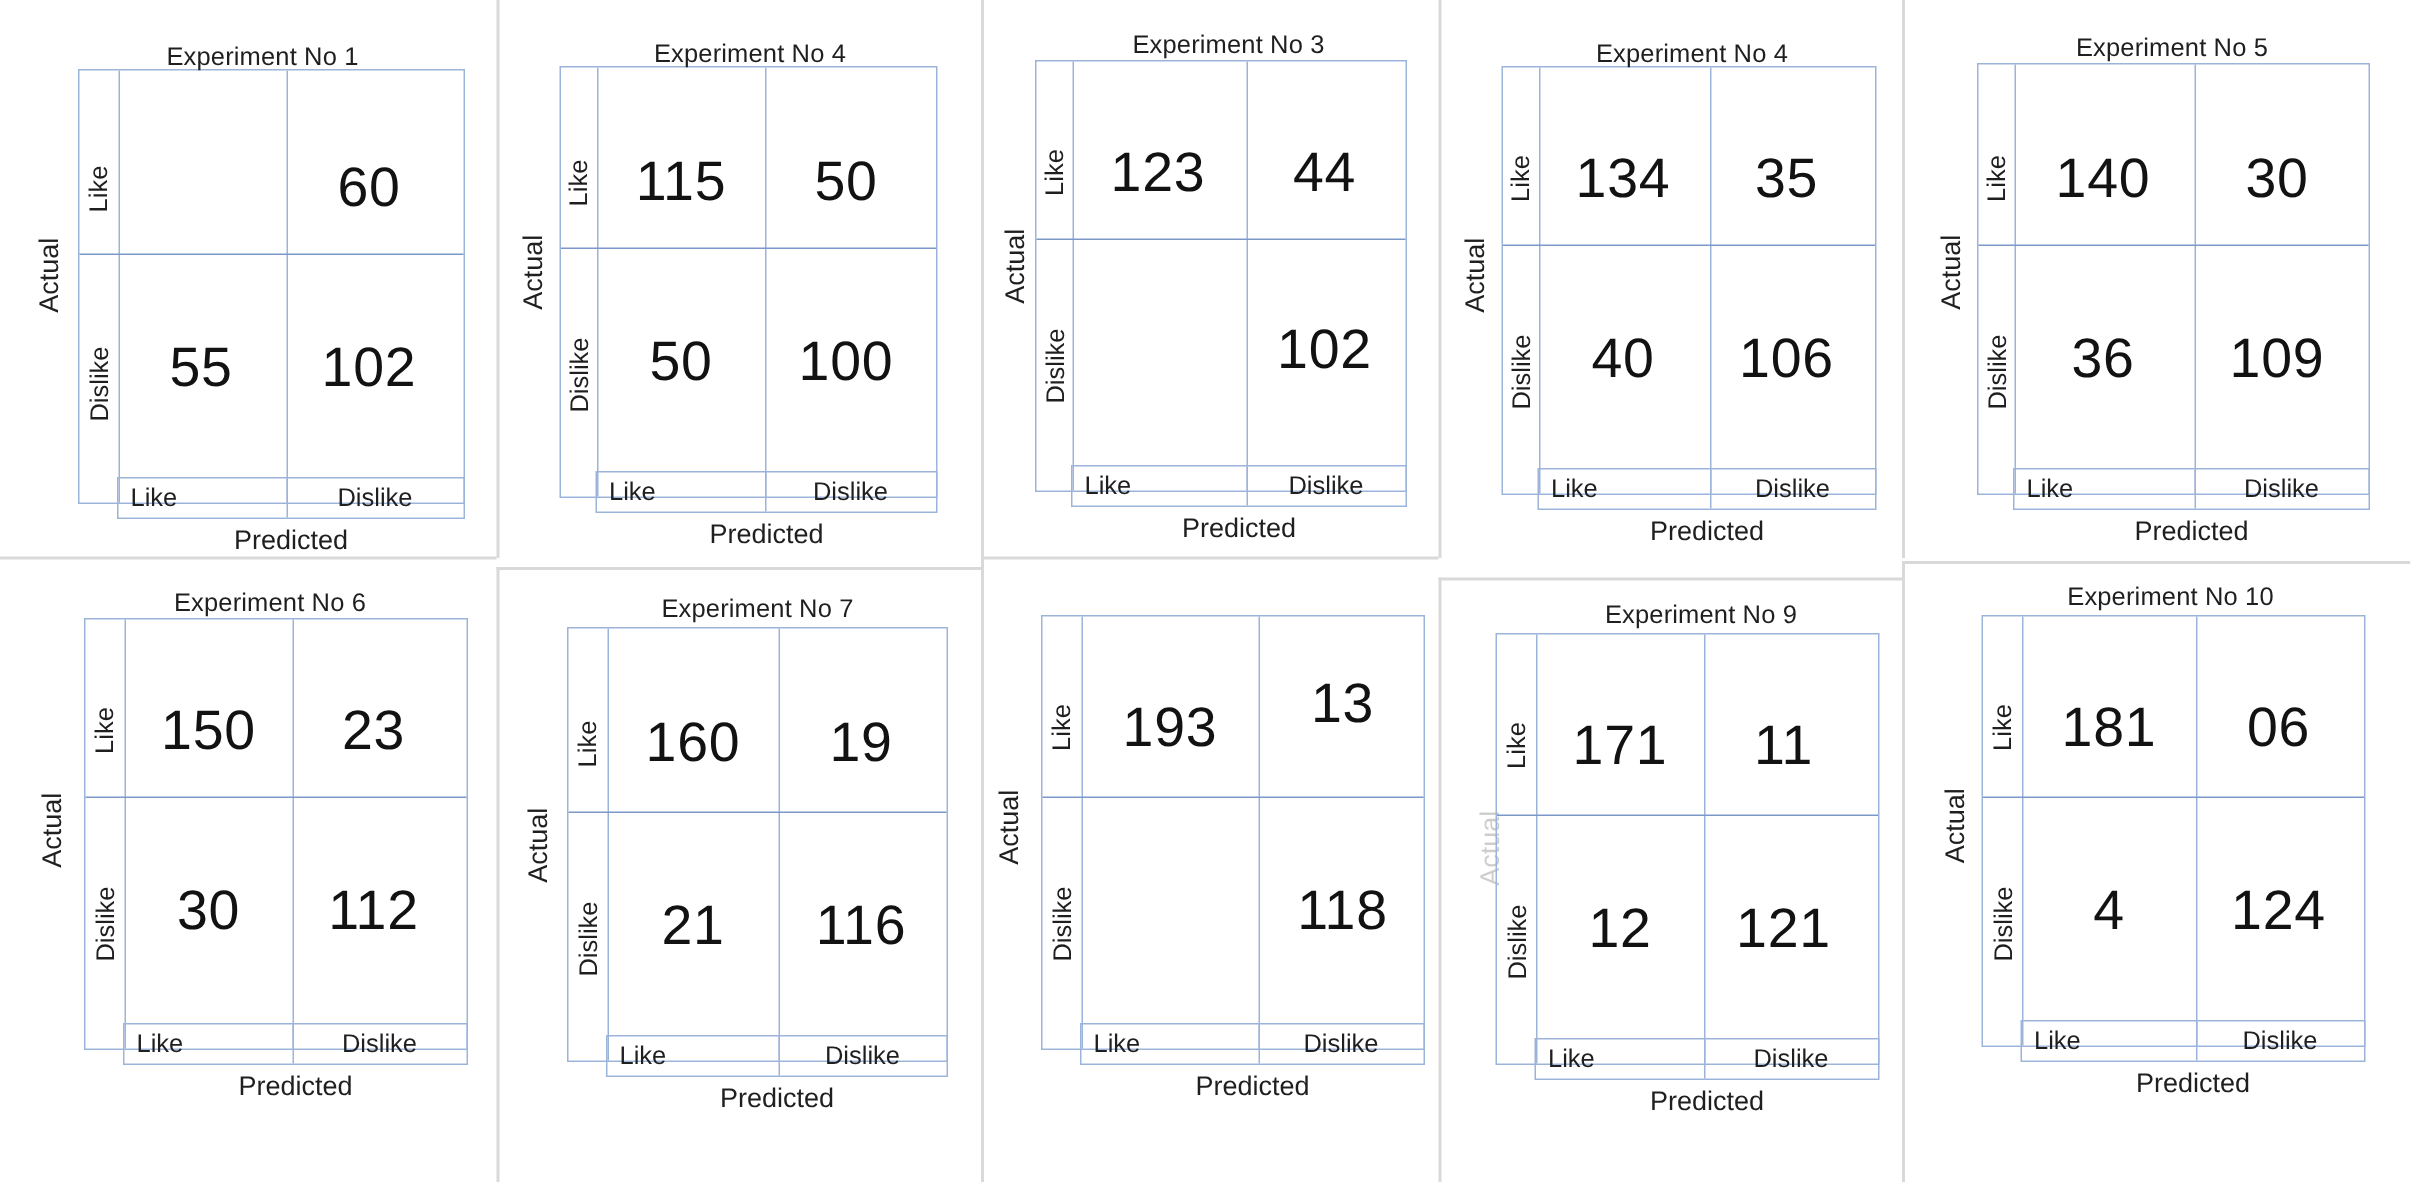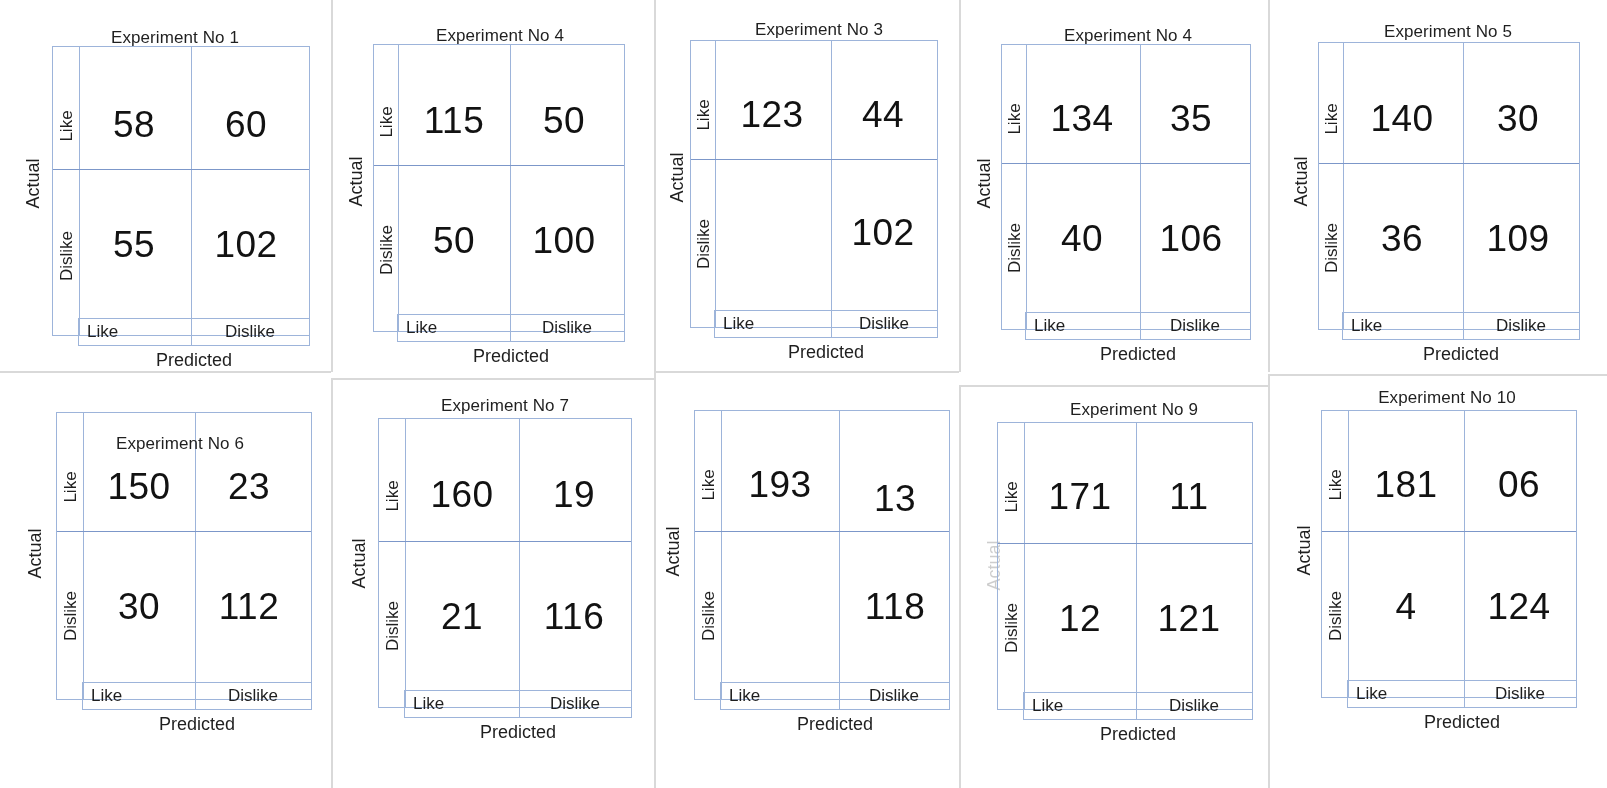--- a/index.html
+++ b/index.html
@@ -169,21 +169,20 @@
       <div class="mline-v" style="left:26px;"></div>
       <div class="mline-v" style="left:138px;"></div>
       <div class="mline-h" style="top:122px;"></div>
     </div>
     <div class="rowlab" style="left:34px; top:46px; width:26px; height:104px;">
       <span>Like</span>
     </div>
     <div class="rowlab" style="left:34px; top:168px; width:26px; height:120px;">
       <span>Dislike</span>
     </div>
-    <div class="cell-val" style="left:62px; top:66px; width:104px; height:60px;">58</div>
     <div class="cell-val" style="left:174px; top:66px; width:104px; height:60px;">60</div>
     <div class="cell-val" style="left:62px; top:186px; width:104px; height:60px;">55</div>
     <div class="cell-val" style="left:174px; top:186px; width:104px; height:60px;">102</div>
     <div class="matrix" style="left:58px; top:290px; width:232px; height:28px;">
       <div class="mline-v" style="left:112px;"></div>
     </div>
     <div class="collab left" style="left:58px; top:290px; width:112px; height:28px;">Like</div>
     <div class="collab right" style="left:170px; top:290px; width:120px; height:28px;">Dislike</div>
     <div class="axis-x" style="left:58px; top:322px; width:232px;">Predicted</div>
   </div>
@@ -293,21 +292,21 @@
     <div class="cell-val" style="left:176px; top:186px; width:104px; height:60px;">109</div>
     <div class="matrix" style="left:52px; top:290px; width:238px; height:28px;">
       <div class="mline-v" style="left:120px;"></div>
     </div>
     <div class="collab left" style="left:52px; top:290px; width:120px; height:28px;">Like</div>
     <div class="collab right" style="left:172px; top:290px; width:118px; height:28px;">Dislike</div>
     <div class="axis-x" style="left:52px; top:322px; width:238px;">Predicted</div>
   </div>
 
   <div class="panel" style="left:22px; top:392px; width:310px; height:340px;">
-    <div class="panel-title" style="left:24px; width:268px; top:0;margin-top:42px;">Experiment No 6</div>
+    <div class="panel-title" style="left:24px; width:268px; top:0;">Experiment No 6</div>
     <div class="axis-y" style="left:-2px; top:44px; width:30px; height:234px;">
       <span>Actual</span>
     </div>
     <div class="matrix" style="left:34px; top:20px; width:256px; height:288px;">
       <div class="mline-v" style="left:26px;"></div>
       <div class="mline-v" style="left:138px;"></div>
       <div class="mline-h" style="top:118px;"></div>
     </div>
     <div class="rowlab" style="left:36px; top:44px; width:26px; height:102px;">
       <span>Like</span>
@@ -364,21 +363,21 @@
       <div class="mline-v" style="left:144px;"></div>
       <div class="mline-h" style="top:120px;"></div>
     </div>
     <div class="rowlab" style="left:28px; top:46px; width:26px; height:102px;">
       <span>Like</span>
     </div>
     <div class="rowlab" style="left:28px; top:168px; width:26px; height:120px;">
       <span>Dislike</span>
     </div>
     <div class="cell-val" style="left:56px; top:66px; width:112px; height:60px;">193</div>
-    <div class="cell-val" style="left:176px; top:80px; width:102px; height:60px;text-align:right;">13</div>
+    <div class="cell-val" style="left:176px; top:50px; width:102px; height:60px;text-align:right;">13</div>
     <div class="cell-val" style="left:176px; top:188px; width:102px; height:60px;">118</div>
     <div class="matrix" style="left:52px; top:294px; width:230px; height:28px;">
       <div class="mline-v" style="left:118px;"></div>
     </div>
     <div class="collab left" style="left:52px; top:294px; width:118px; height:28px;">Like</div>
     <div class="collab right" style="left:170px; top:294px; width:112px; height:28px;">Dislike</div>
     <div class="axis-x" style="left:52px; top:326px; width:230px;">Predicted</div>
   </div>
 
   <div class="panel" style="left:975px; top:400px; width:300px; height:348px;">

